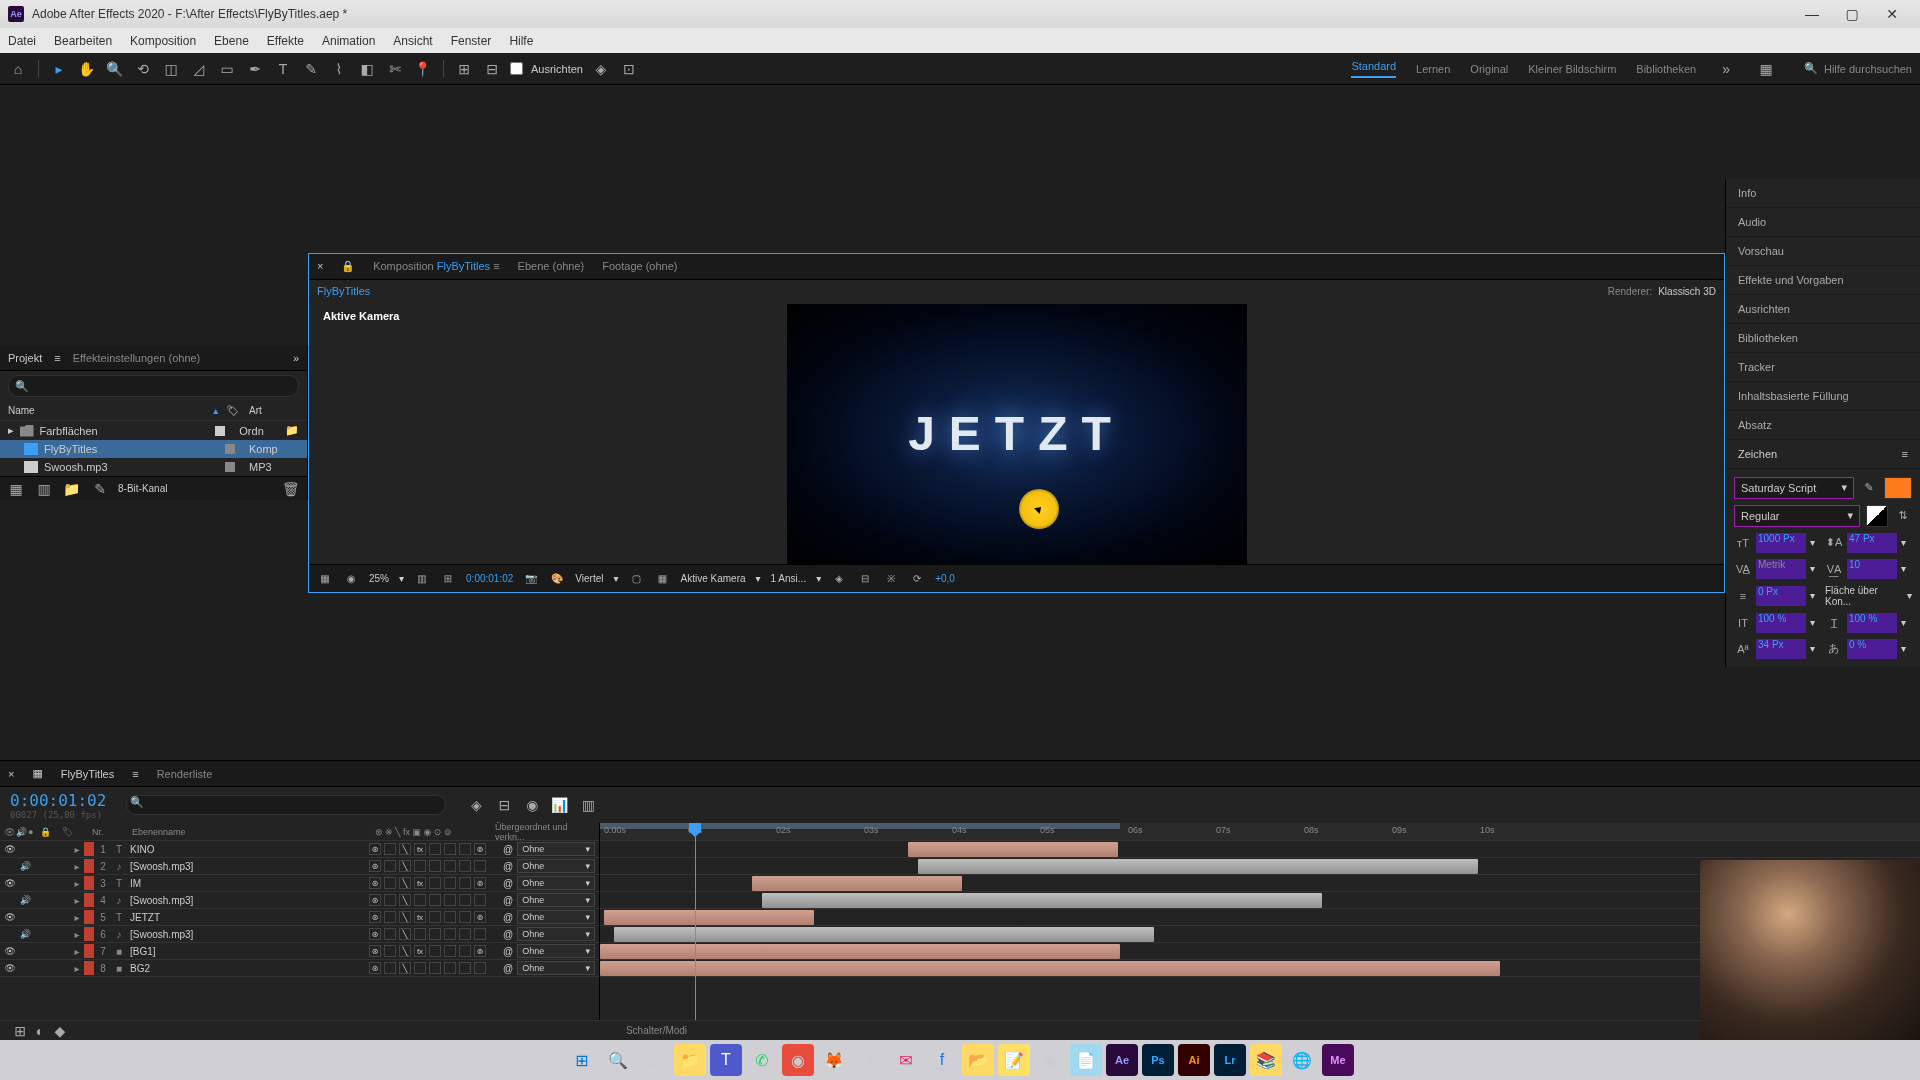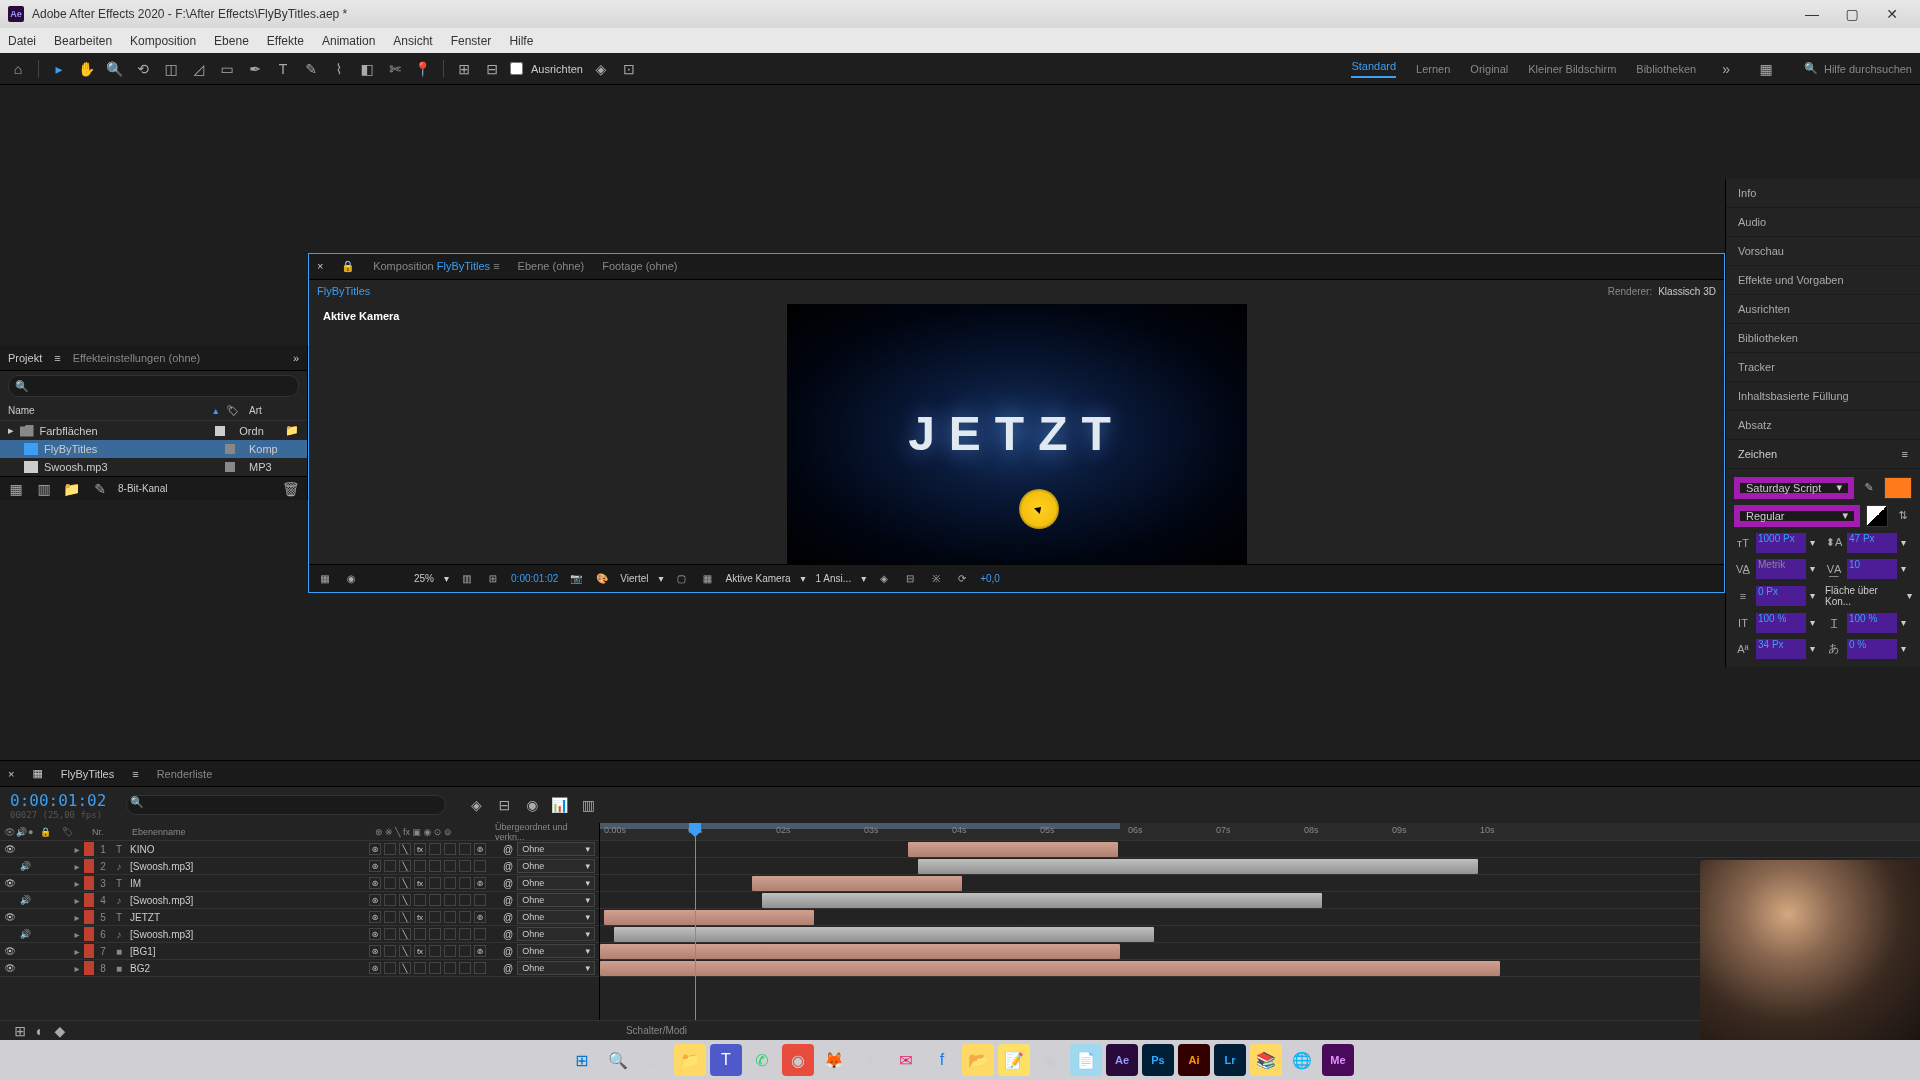--- a/index.html
+++ b/index.html
@@ -47,29 +47,29 @@
 .renderer { color:#888; font-size:10px; }
 .renderer .val { color:#ccc; margin-left:6px; }
 .active-cam { position:absolute; top:56px; left:14px; font-size:11px; font-weight:bold; color:#fff; z-index:2; }
 .viewer { flex:1; background:#232323; display:flex; align-items:center; justify-content:center; position:relative; }
 .preview-frame { width:460px; height:260px; background:radial-gradient(ellipse at center,#1a3a6a 0%,#0a1a3a 30%,#000510 70%,#000 100%); display:flex; align-items:center; justify-content:center; }
 .preview-text { font-size:48px; font-weight:bold; letter-spacing:14px; color:#e0e8f0; text-shadow:0 0 20px rgba(80,120,200,0.8); font-family:Arial,sans-serif; }
 .cursor-highlight { position:absolute; width:40px; height:40px; border-radius:50%; background:radial-gradient(circle,#ffd020 0%,#f5c010 60%,rgba(245,192,16,0) 100%); top:235px; left:710px; display:flex; align-items:center; justify-content:center; }
 .cursor-arrow { width:0; height:0; border-left:6px solid #000; border-top:4px solid transparent; border-bottom:4px solid transparent; transform:rotate(-45deg); }
 .viewer-footer { height:28px; background:#1a1a1a; display:flex; align-items:center; padding:0 8px; gap:10px; font-size:10px; border-top:1px solid #000; }
 .vf-icon { width:16px; height:16px; display:flex; align-items:center; justify-content:center; color:#aaa; }
-.zoom-val { color:#ccc;margin-left:45px; }
+.zoom-val { color:#ccc; }
 .time-val { color:#3a9ff5; }
 
 .right-panels { width:195px; background:#232323; border-left:1px solid #000; display:flex; flex-direction:column; }
 .rp-item { height:29px; display:flex; align-items:center; padding:0 12px; border-bottom:1px solid #1a1a1a; font-size:11px; color:#aaa; cursor:pointer; }
 .rp-item.header { font-weight:normal; color:#ccc; }
 .zeichen-panel { flex:1; padding:8px; display:flex; flex-direction:column; gap:6px; }
 .zp-row { display:flex; align-items:center; gap:6px; }
-.font-select { flex:1; height:22px; background:#1a1a1a; border:6px solid #a21caf; color:#ccc; padding:0 6px; font-size:11px; display:flex; align-items:center; }
+.font-select { flex:1; height:22px; background:#1a1a1a; border:1px solid #a21caf; color:#ccc; padding:0 6px; font-size:11px; display:flex; align-items:center; }
 .color-swatch { width:28px; height:22px; background:#ff7a1a; border:1px solid #333; }
 .bw-swatch { width:22px; height:22px; background:linear-gradient(135deg,#fff 50%,#000 50%); border:1px solid #333; }
 .zp-input { width:50px; height:20px; background:#4c1d95; border:none; color:#3a9ff5; font-size:10px; text-align:left; padding:0 2px; }
 .zp-input.gray { color:#888; }
 .zp-icon { width:18px; height:18px; display:flex; align-items:center; justify-content:center; color:#aaa; font-size:11px; }
 .zp-small-row { display:flex; align-items:center; gap:4px; font-size:10px; }
 .zp-half { flex:1; display:flex; align-items:center; gap:4px; }
 
 .timeline-panel { height:280px; background:#232323; border-top:1px solid #000; display:flex; flex-direction:column; }
 .tl-tabs { height:26px; display:flex; align-items:center; background:#1a1a1a; padding:0 8px; gap:18px; border-bottom:1px solid #000; }

